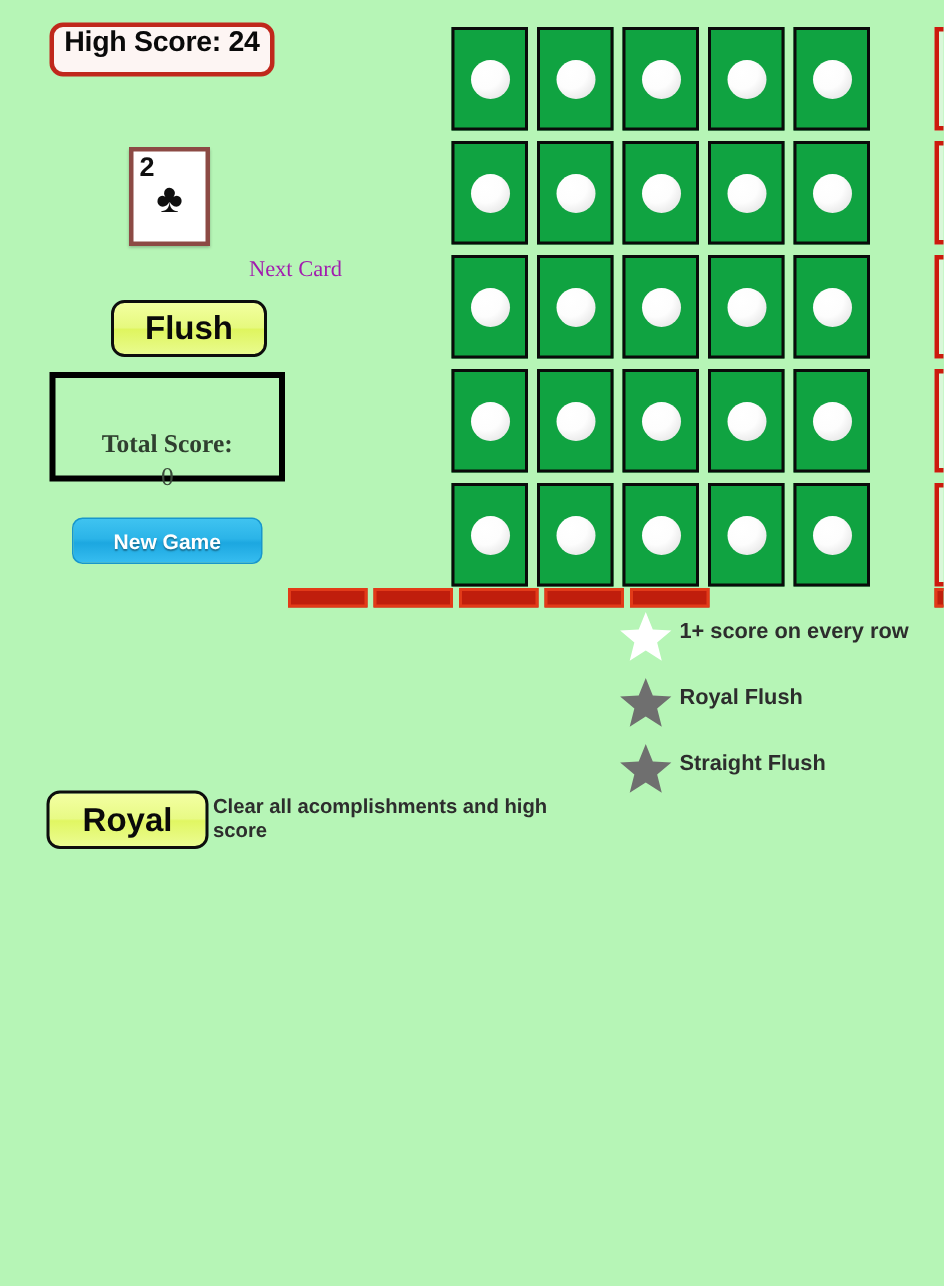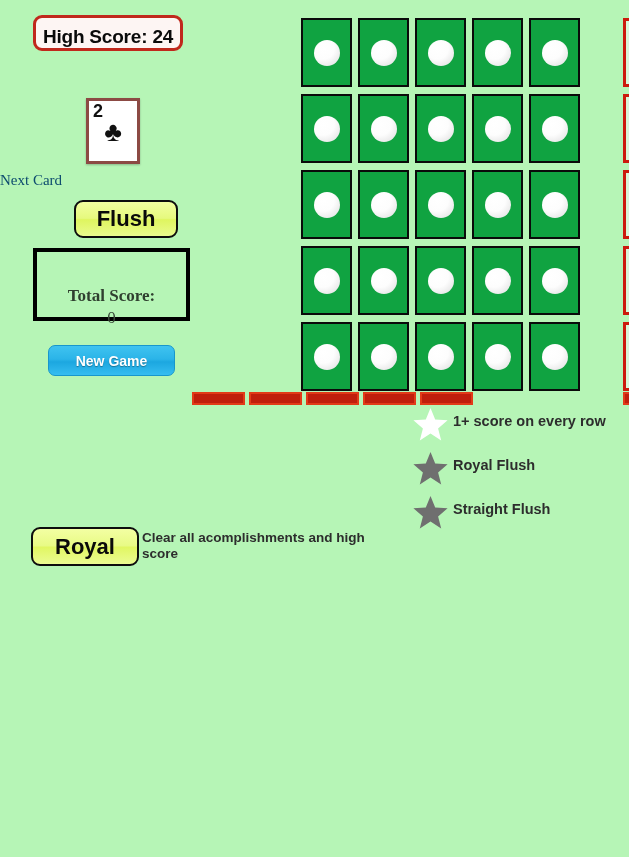--- a/index.html
+++ b/index.html
@@ -19,21 +19,21 @@
   #high-score-box {
     position: absolute;
     left: 33px;
     top: 15px;
     width: 150px;
     height: 36px;
     background: #fdf5f3;
     border: 3px solid #c0281c;
     border-radius: 9px;
     display: flex;
-    align-items: flex-end;
+    align-items: flex-start;
     justify-content: center;
     box-sizing: border-box;
   }
   #high-score-box .txt {
     font-size: 19px;
     font-weight: bold;
     color: #0a0a0a;
     letter-spacing: -0.2px;
     white-space: nowrap;
   }
@@ -67,24 +67,24 @@
     text-align: center;
     font-size: 27px;
     line-height: 30px;
     color: #101010;
   }
   #next-card-label {
     position: absolute;
     left: 0px;
     top: 172px;
     width: 228px;
-    text-align: left;
+    text-align: right;
     font-family: "Liberation Serif", serif;
     font-size: 15px;
-    color: #0c4a6e;
+    color: #a21caf;
   }
 
   
   #undo-button {
     position: absolute;
     left: 74px;
     top: 200px;
     width: 104px;
     height: 38px;
     background: linear-gradient(to bottom, #f2ffa0 0%, #e6f97e 48%, #dff55f 52%, #e9fb8e 100%);

